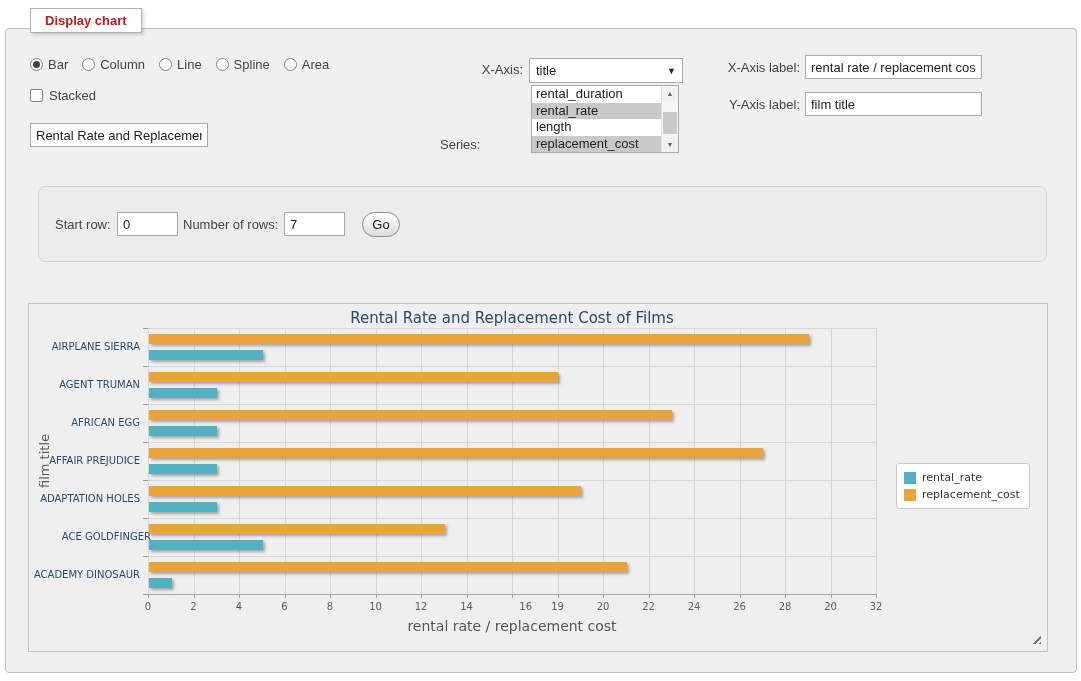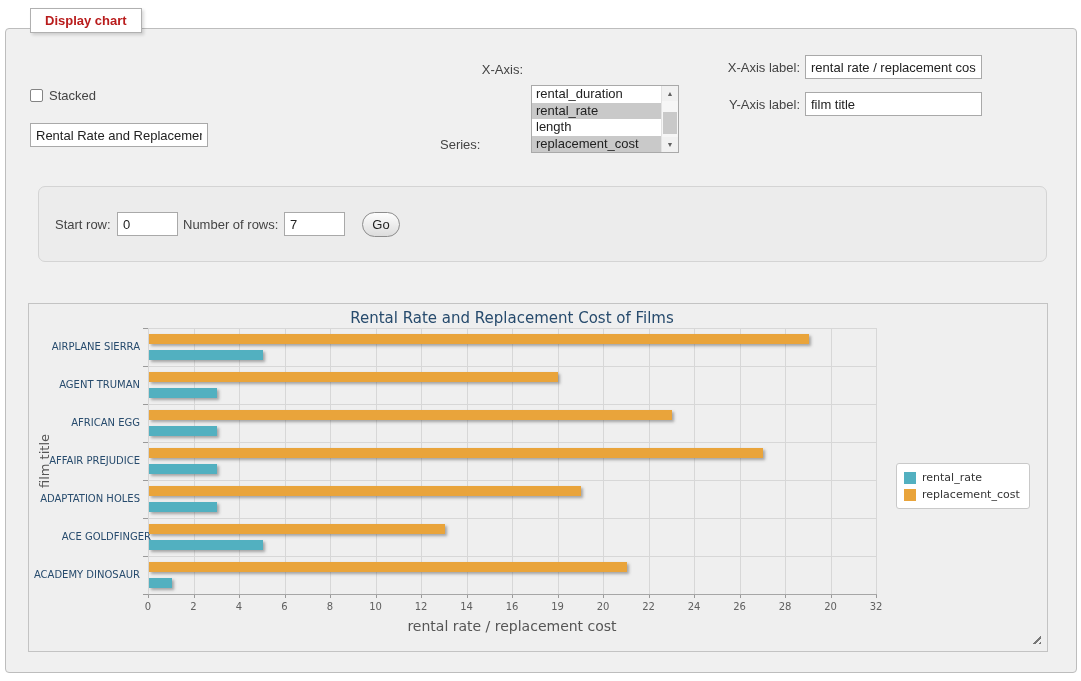--- a/index.html
+++ b/index.html
@@ -77,29 +77,55 @@
            background:repeating-linear-gradient(-45deg,#777 0 1.5px,transparent 1.5px 4.2px);
            clip-path:polygon(100% 0,100% 100%,0 100%);}
 </style>
 </head>
 <body>
 
 <div class="stage">
   <div class="abs fieldset"></div>
   <div class="abs fieldset-legend">Display chart</div>
 
+  <div class="abs radio-row" id="chart-type-radios">
+      <div class="radio-opt">
+        <span class="radio-circle sel"></span>
+        <span class="flabel">Bar</span>
+      </div>
+      <div class="radio-opt">
+        <span class="radio-circle"></span>
+        <span class="flabel">Column</span>
+      </div>
+      <div class="radio-opt">
+        <span class="radio-circle"></span>
+        <span class="flabel">Line</span>
+      </div>
+      <div class="radio-opt">
+        <span class="radio-circle"></span>
+        <span class="flabel">Spline</span>
+      </div>
+      <div class="radio-opt">
+        <span class="radio-circle"></span>
+        <span class="flabel">Area</span>
+      </div>
+    </div>
 
   <div class="abs check-row">
     <span class="checkbox"></span>
     <span class="flabel">Stacked</span>
   </div>
 
   <input class="abs tinput" style="left: 30px; top: 123px; width: 178px;" value="Rental Rate and Replacement Cost of Films">
 
   <div class="abs flabel" style="left:440px;top:62px;width:83px;text-align:right;">X-Axis:</div>
+  <div class="abs fselect">
+    <span>title</span>
+    <span class="arrow">▼</span>
+  </div>
 
   <div class="abs flabel" style="left:440px;top:137px;width:83px;text-align:left;">Series:</div>
   <div class="abs listbox">
     <div id="series-options">
         <div class="list-item">rental_duration</div>
         <div class="list-item sel">rental_rate</div>
         <div class="list-item">length</div>
         <div class="list-item sel">replacement_cost</div>
       </div>
     <div class="scrollbar">
@@ -143,21 +169,21 @@
         <div class="tick" style="left: 346.5px; top: 290px; width: 1px; height: 4px;"></div>
         <div class="tick-label" style="left: 326.5px; top: 297px;">10</div>
         <div class="gridline-v" style="left: 392px; top: 24px; height: 266px;"></div>
         <div class="tick" style="left: 392px; top: 290px; width: 1px; height: 4px;"></div>
         <div class="tick-label" style="left: 372px; top: 297px;">12</div>
         <div class="gridline-v" style="left: 437.5px; top: 24px; height: 266px;"></div>
         <div class="tick" style="left: 437.5px; top: 290px; width: 1px; height: 4px;"></div>
         <div class="tick-label" style="left: 417.5px; top: 297px;">14</div>
         <div class="gridline-v" style="left: 483px; top: 24px; height: 266px;"></div>
         <div class="tick" style="left: 483px; top: 290px; width: 1px; height: 4px;"></div>
-        <div class="tick-label" style="left: 463px; top: 297px;">16</div>
+        <div class="tick-label" style="left: 463px; top: 297px; text-align: right;">16</div>
         <div class="gridline-v" style="left: 528.5px; top: 24px; height: 266px;"></div>
         <div class="tick" style="left: 528.5px; top: 290px; width: 1px; height: 4px;"></div>
         <div class="tick-label" style="left: 508.5px; top: 297px;">19</div>
         <div class="gridline-v" style="left: 574px; top: 24px; height: 266px;"></div>
         <div class="tick" style="left: 574px; top: 290px; width: 1px; height: 4px;"></div>
         <div class="tick-label" style="left: 554px; top: 297px;">20</div>
         <div class="gridline-v" style="left: 619.5px; top: 24px; height: 266px;"></div>
         <div class="tick" style="left: 619.5px; top: 290px; width: 1px; height: 4px;"></div>
         <div class="tick-label" style="left: 599.5px; top: 297px;">22</div>
         <div class="gridline-v" style="left: 665px; top: 24px; height: 266px;"></div>

